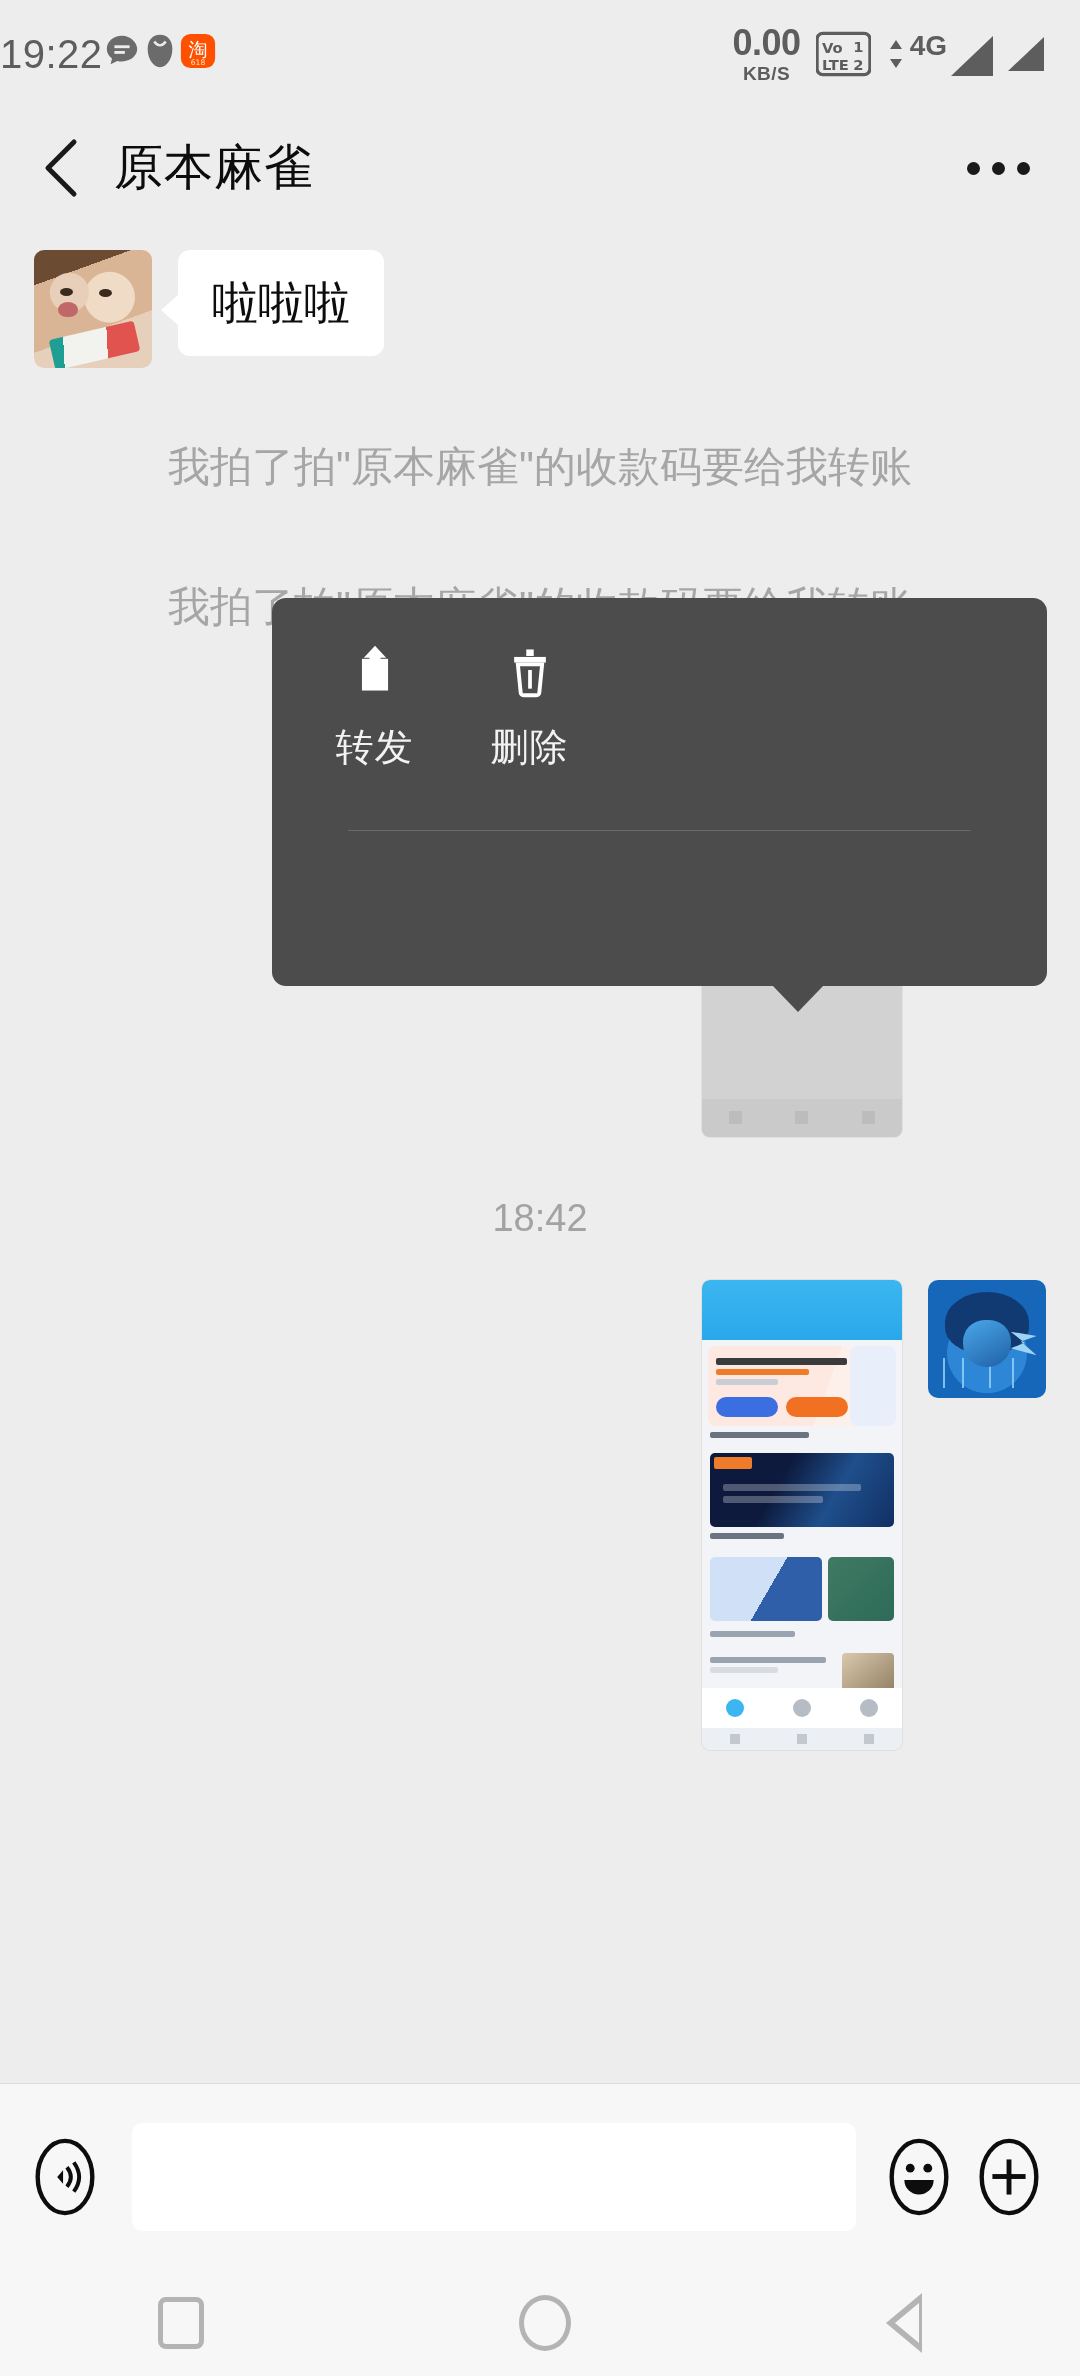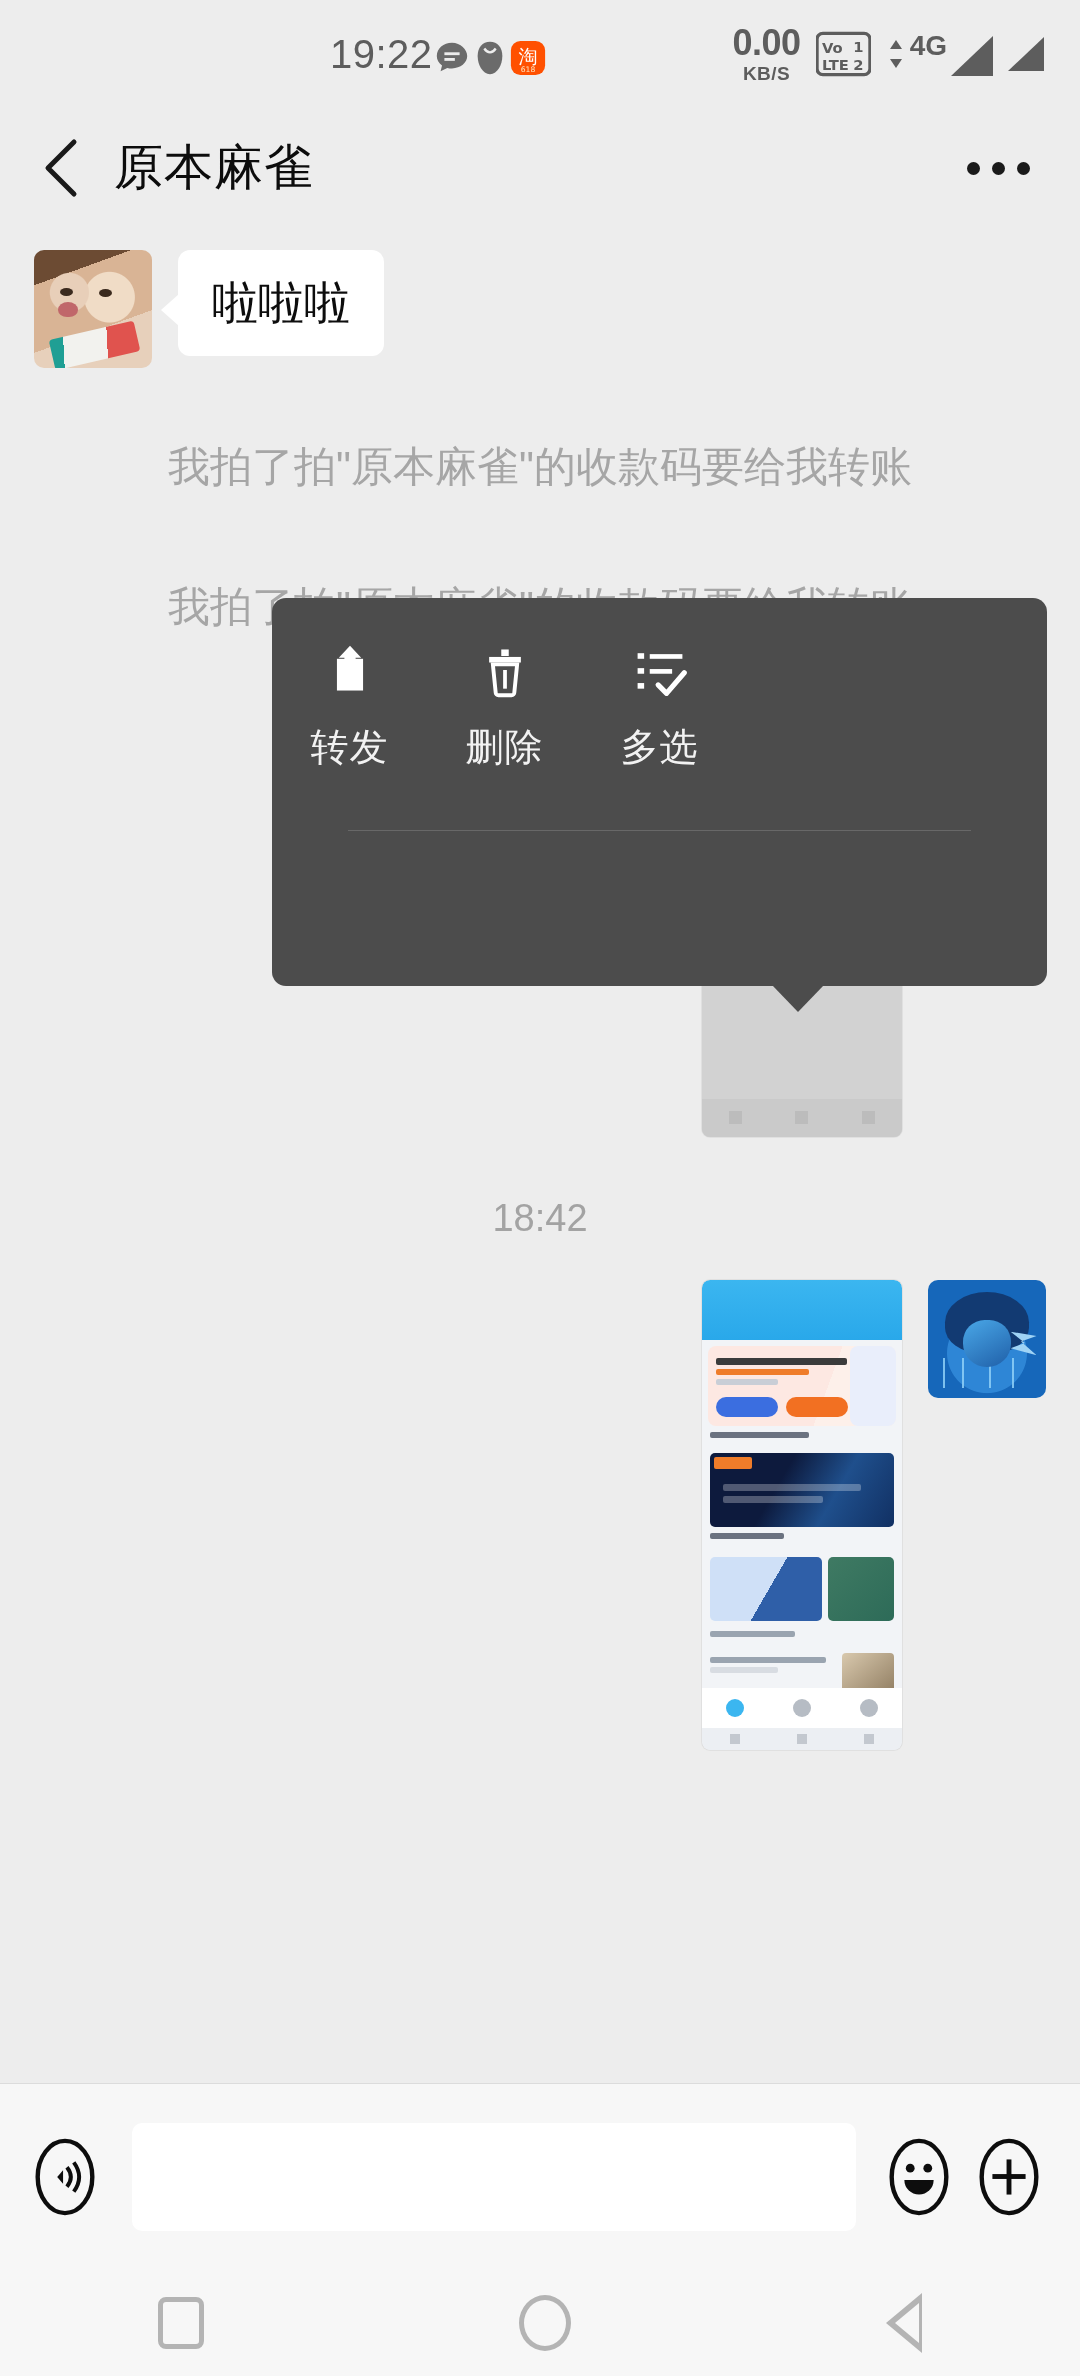--- a/index.html
+++ b/index.html
@@ -9,21 +9,21 @@
     background:#ededed;
     overflow:hidden;
     position:relative;
   }
 
   
   .statusbar{
     position:absolute; top:0; left:0; width:1080px; height:108px;
     background:#ededed; display:flex; align-items:center;
   }
-  .sb-left{ display:flex; align-items:flex-end; margin-left:330px; }
+  .sb-left{ display:flex; align-items:flex-start; }
   .sb-clock{ font-size:40px; color:#5d5d5d; letter-spacing:0.5px; font-weight:400; }
   .sb-ico{ width:38px; height:38px; display:block; }
   .sb-right{ position:absolute; right:36px; display:flex; align-items:center; gap:15px; }
   .kbs{ display:flex; flex-direction:column; align-items:center; line-height:1; color:#5d5d5d; }
   .kbs .n{ font-size:36px; font-weight:600; letter-spacing:-0.5px; }
   .kbs .u{ font-size:19px; font-weight:700; margin-top:3px; letter-spacing:0.5px;}
   .volte{ width:55px; height:46px; }
   .netgrp{ display:flex; align-items:flex-end; gap:4px; }
   .gtxt{ font-size:28px; font-weight:700; color:#5d5d5d; line-height:1; position:relative; top:-16px;}
   .tri{ width:0;height:0;border-style:solid;border-width:0 0 40px 42px;border-color:transparent transparent #5d5d5d transparent;}
@@ -152,21 +152,21 @@
   
   .ctxmenu{
     position:absolute; left:272px; top:598px; width:775px; height:388px;
     background:#4c4c4c; border-radius:14px; z-index:40;
   }
   .ctxmenu .arrow{
     position:absolute; left:500px; bottom:-26px; width:0;height:0;
     border-style:solid; border-width:27px 26px 0 26px;
     border-color:#4c4c4c transparent transparent transparent;
   }
-  .mrow{ display:flex; }
+  .mrow{ display:flex;margin-left:25px; }
   .mrow.r1{ padding:42px 0 0 0; }
   .mrow.r2{ padding:44px 0 0 0; }
   .mcell{ width:155px; display:flex; flex-direction:column; align-items:center; }
   .micon{ width:60px;height:60px; display:flex;align-items:center;justify-content:center; }
   .mlabel{ margin-top:22px; font-size:38px; color:#f2f2f2; letter-spacing:1px; }
   .mdivider{ position:absolute; left:76px; right:76px; top:232px; height:1px; background:rgba(255,255,255,.16); }
 
   
   .inputbar{
     position:absolute; top:2083px; left:0; width:1080px; height:187px;
@@ -381,33 +381,20 @@
         <svg viewBox="0 0 60 60" width="56" height="56">
           <rect x="13" y="16" width="34" height="6" fill="#fff"></rect>
           <rect x="26" y="8" width="8" height="7" fill="#fff"></rect>
           <path d="M17 24 h26 l-3 30 a3 3 0 0 1-3 3 H23 a3 3 0 0 1-3-3 Z" stroke="#fff" stroke-width="4.2" fill="none"></path>
           <rect x="28" y="30" width="4" height="20" fill="#fff"></rect>
         </svg>
       </span>
       <span class="mlabel">删除</span>
     </div>
 
-    <div class="mcell">
-      <span class="micon">
-        <svg viewBox="0 0 60 60" width="56" height="56">
-          <rect x="6" y="12" width="7" height="6" fill="#fff"></rect>
-          <rect x="6" y="28" width="7" height="6" fill="#fff"></rect>
-          <rect x="6" y="44" width="7" height="6" fill="#fff"></rect>
-          <rect x="19" y="13" width="35" height="5" fill="#fff"></rect>
-          <rect x="19" y="29" width="24" height="5" fill="#fff"></rect>
-          <path d="M28 46 L37 55 L56 33" stroke="#fff" stroke-width="5.5" fill="none" stroke-linecap="round" stroke-linejoin="round"></path>
-        </svg>
-      </span>
-      <span class="mlabel">多选</span>
-    </div>
 
   </div>
 
   <div class="mdivider"></div>
 
 
   <span class="arrow"></span>
 </div>
 
 <div class="inputbar">

